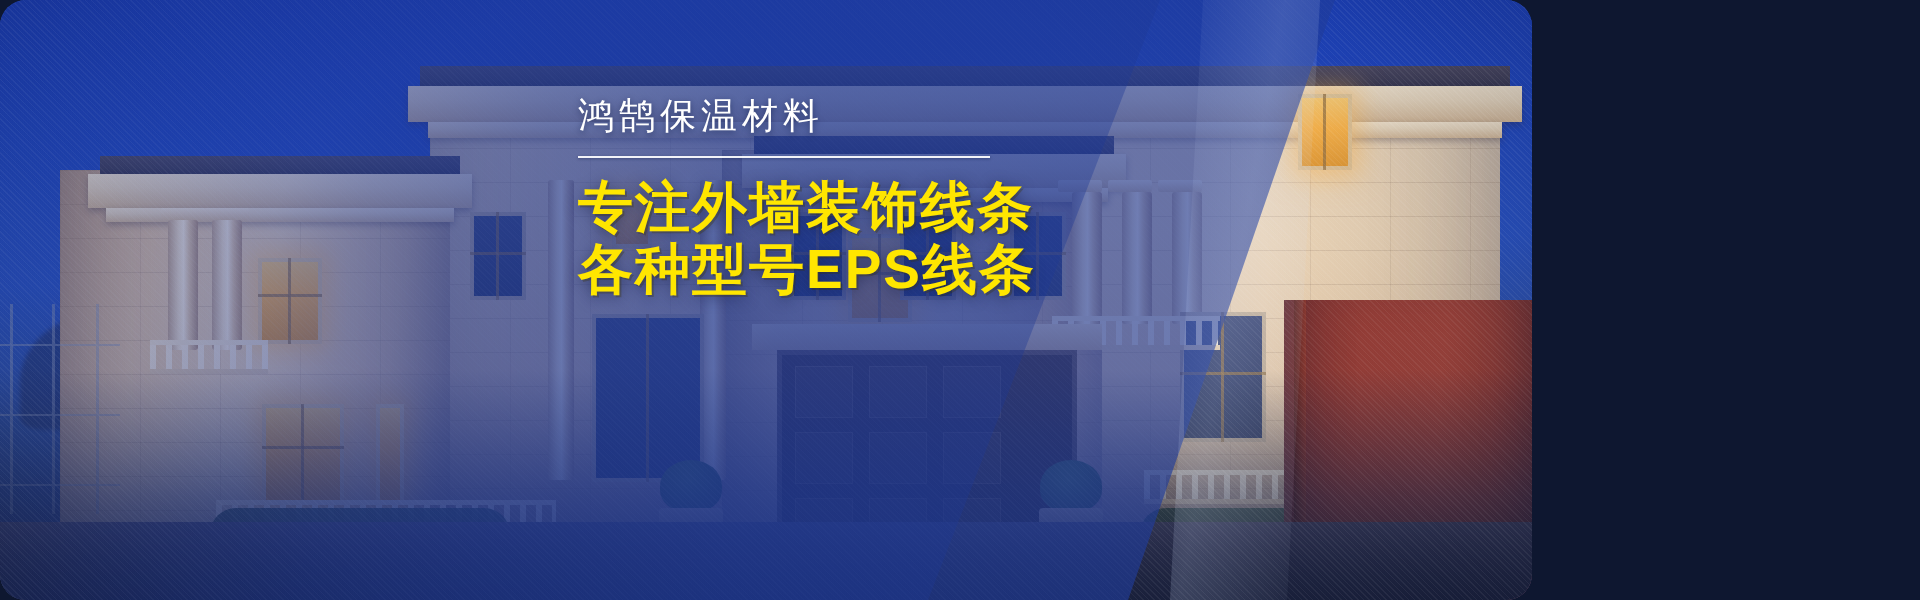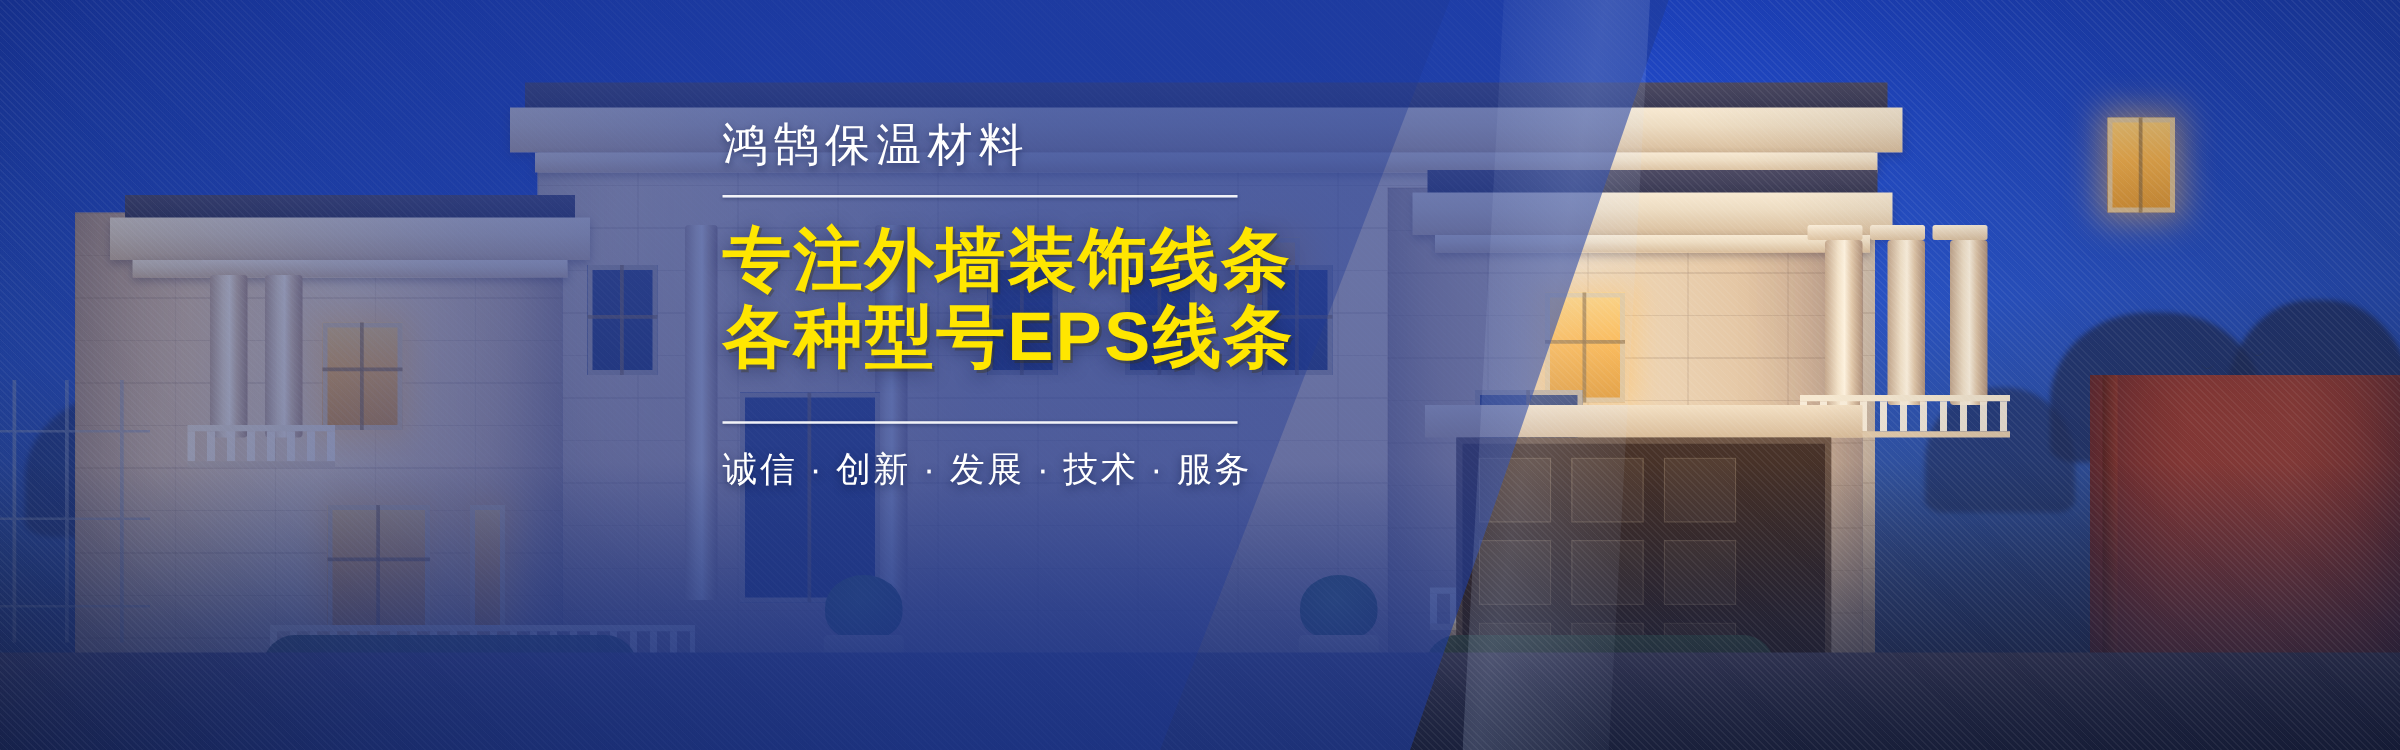--- a/index.html
+++ b/index.html
@@ -4,24 +4,25 @@
 <style>
   * { margin:0; padding:0; box-sizing:border-box; }
   html,body { background:#0e1730; }
   body {
     font-family:"Liberation Sans","DejaVu Sans",sans-serif;
     -webkit-font-smoothing:antialiased;
   }
 
   .banner {
     position:relative;
-    width:1920px;
+    width:1532px;
     height:600px;
     overflow:hidden;
     background:#1c3fa8;
+    border-radius:26px;
   }
 
   
   .photo { position:absolute; inset:0; overflow:hidden; }
 
   
   .sky {
     position:absolute; inset:0;
     background:
       radial-gradient(ellipse 900px 420px at 52% 78%, rgba(255,196,120,.30) 0%, rgba(255,170,90,0) 62%),
@@ -396,20 +397,16 @@
 
     <div class="brand">鸿鹄保温材料</div>
 
     <div class="rule rule-top"></div>
 
     <div class="headline">
       <div class="line">专注外墙装饰线条</div>
       <div class="line">各种型号EPS线条</div>
     </div>
 
-    <div class="tagline-wrap">
-      <div class="rule rule-bottom"></div>
-      <div class="tagline">诚信 · 创新 · 发展 · 技术 · 服务</div>
-    </div>
 
   </div>
 
 </div>
 
 </body></html>

